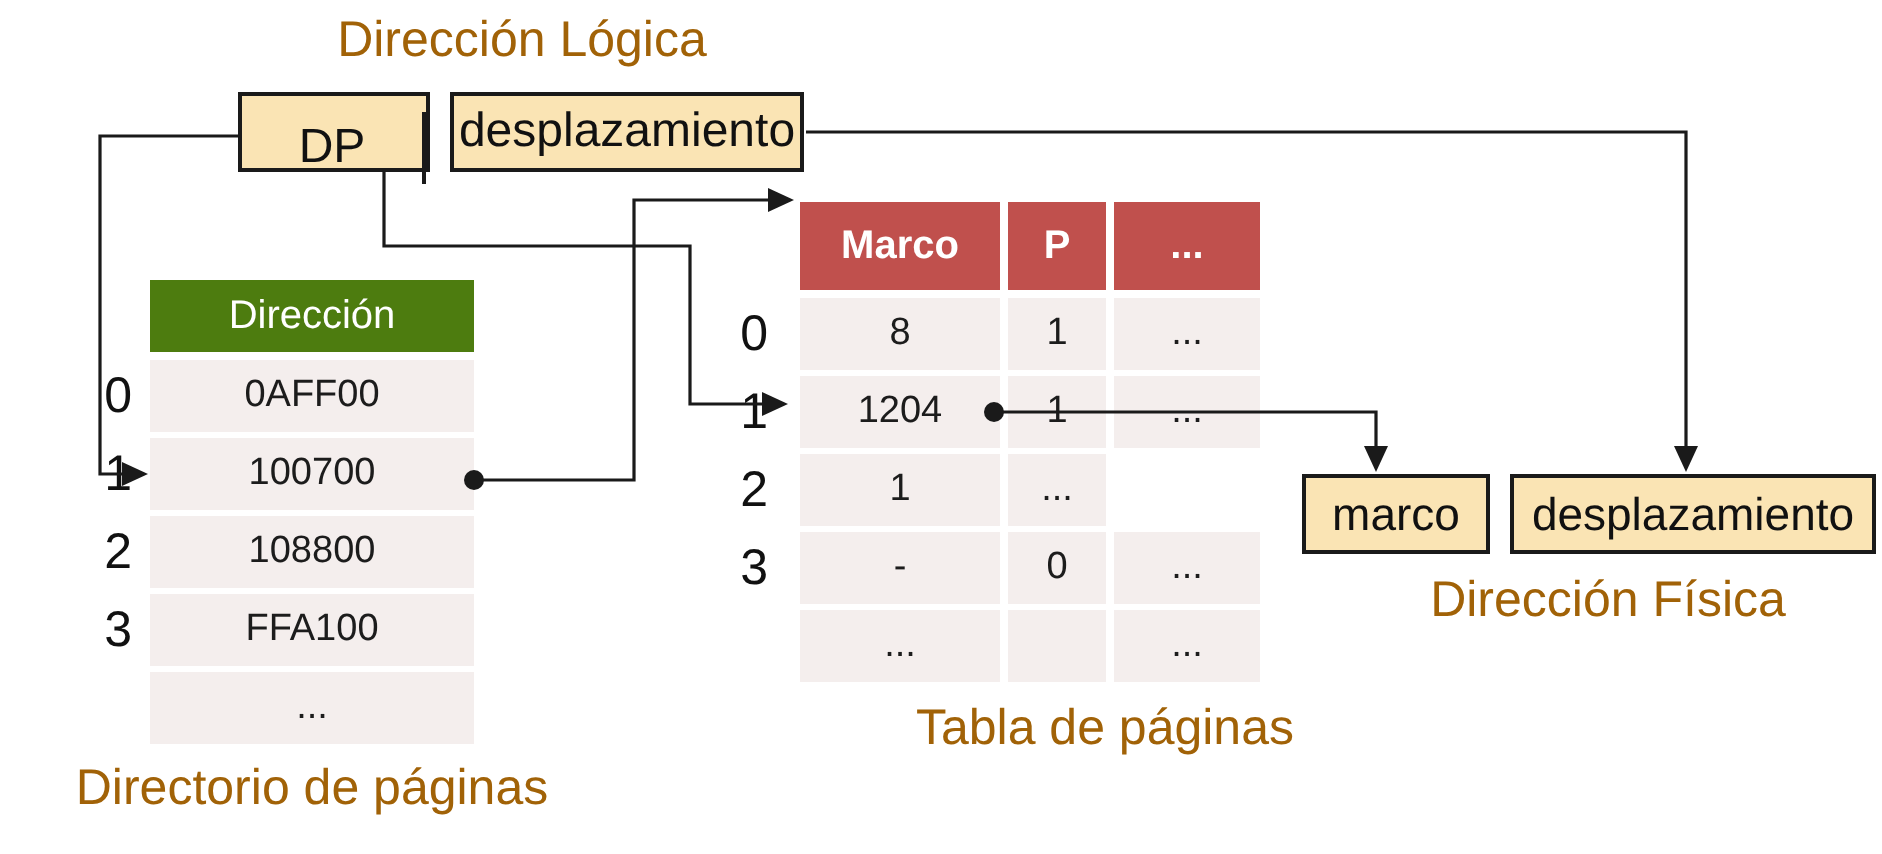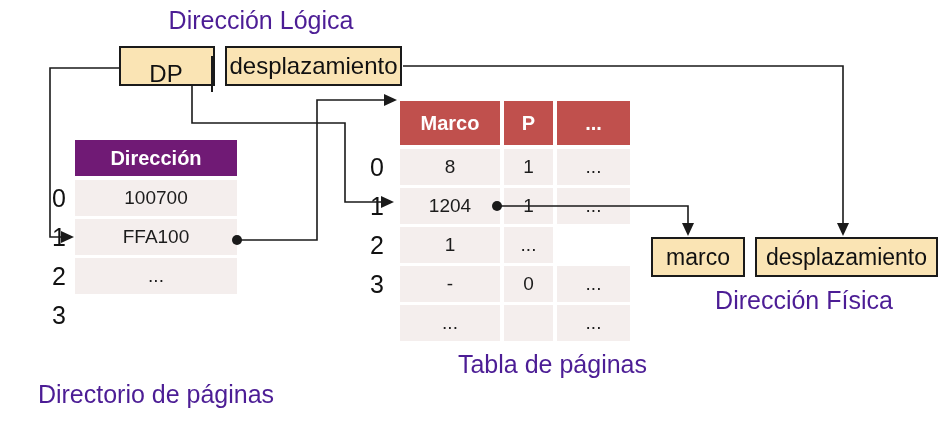--- a/index.html
+++ b/index.html
@@ -1,33 +1,33 @@
 <!DOCTYPE html>
 <html><head>
 <meta charset="utf-8">
 <style>
   html,body{margin:0;padding:0;background:#ffffff;}
   .canvas{
     position:relative;width:941px;height:427px;background:#ffffff;overflow:hidden;
     font-family:"Liberation Sans", sans-serif;color:#111;
   }
   .caption{
-    position:absolute;color:#4c1d95;font-size:25px;text-align:center;white-space:nowrap;
+    position:absolute;color:#a16207;font-size:25px;text-align:center;white-space:nowrap;
   }
   .crembox{
     position:absolute;box-sizing:border-box;background:#FAE4B4;border:2px solid #1a1a1a;
     display:flex;align-items:center;justify-content:center;font-size:24px;color:#111;
   }
   .dpnp{display:flex;padding:0;}
   .dpnp .cell{flex:1;display:flex;align-items:center;justify-content:center;height:100%;}
   .dpnp .cell.first{border-right:2px solid #1a1a1a;margin-top:16px;}
   
   .dir-table{position:absolute;left:75px;top:140px;width:162px;}
   .dir-table .hdr{
-    height:36px;line-height:36px;background:#701a75;color:#fff;font-weight:bold;
+    height:36px;line-height:36px;background:#4d7c0f;color:#fff;font-weight:normal;
     font-size:20px;text-align:center;margin-bottom:4px;
   }
   .dir-table .row{
     height:36px;line-height:36px;background:#F4EEED;font-size:19px;text-align:center;
     margin-bottom:3px;color:#1c1c1c;
   }
   
   .pt-table{position:absolute;left:400px;top:101px;width:230px;}
   .pt-grid{display:grid;grid-template-columns:100px 49px 73px;column-gap:4px;}
   .pt-table .hrow{margin-bottom:4px;}
@@ -57,21 +57,23 @@
   <div class="caption" style="left:148px;top:6px;width:226px;">Dirección Lógica</div>
 
   <div class="crembox dpnp" style="left:119px;top:46px;width:96px;height:40px;">
     <div class="cell first">DP</div>
   </div>
 
   <div class="crembox" style="left:225px;top:46px;width:177px;height:40px;">desplazamiento</div>
 
   <div class="dir-table">
     <div class="hdr">Dirección</div>
+    <div class="row">0AFF00</div>
     <div class="row">100700</div>
+    <div class="row">108800</div>
     <div class="row">FFA100</div>
     <div class="row">...</div>
   </div>
   <div class="row-label dir-label" style="top:180px;">0</div>
   <div class="row-label dir-label" style="top:219px;">1</div>
   <div class="row-label dir-label" style="top:258px;">2</div>
   <div class="row-label dir-label" style="top:297px;">3</div>
   <div class="caption" style="left:0px;top:380px;width:312px;">Directorio de páginas</div>
 
   <div class="pt-table">

